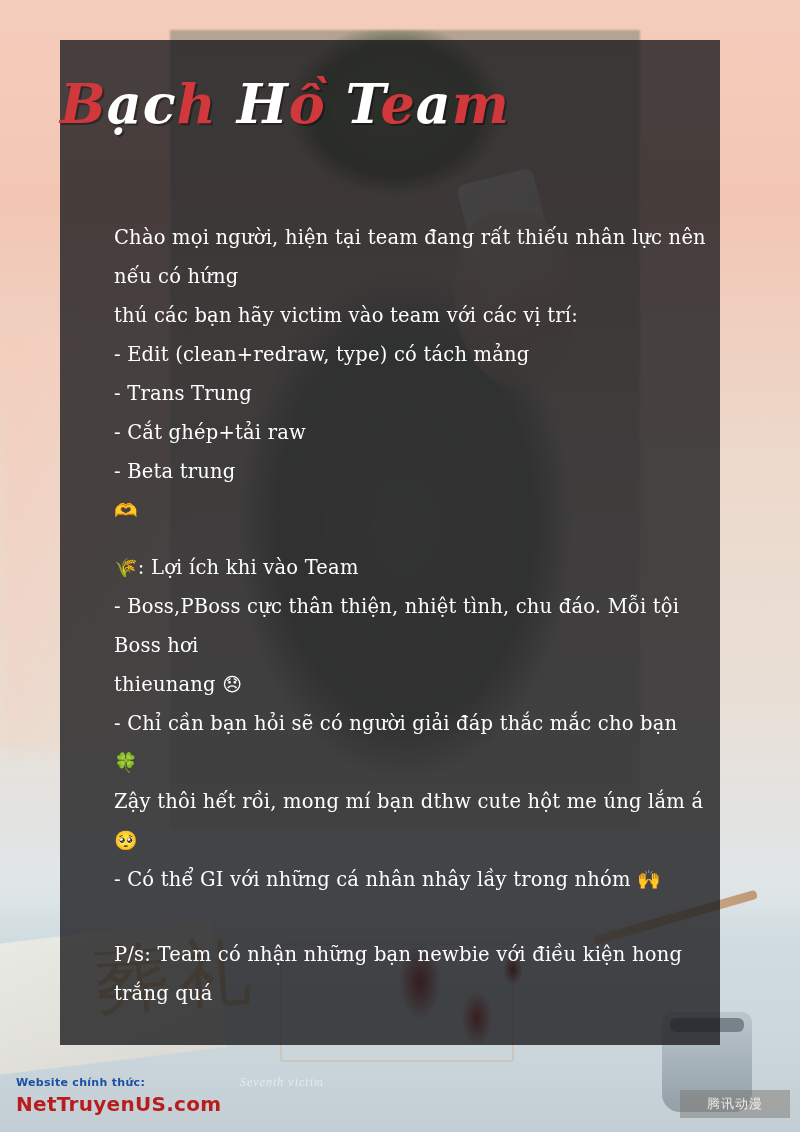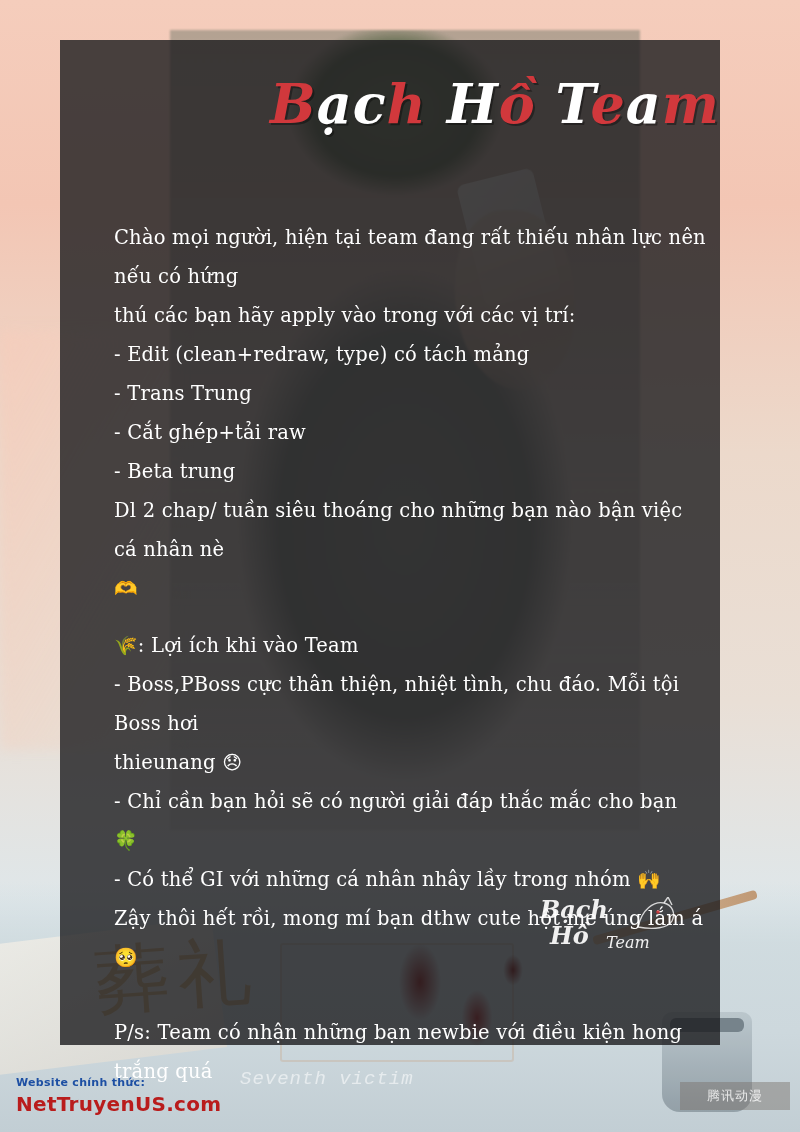--- a/index.html
+++ b/index.html
@@ -129,21 +129,21 @@
     background: rgba(28, 28, 30, 0.80);
     box-sizing: border-box;
     padding: 0;
   }
 
   .title {
     position: absolute;
     left: 0;
     top: 35px;
     width: 100%;
-    text-align: right;
+    text-align: left;
     font-family: "DejaVu Serif", serif;
     font-size: 54px;
     font-weight: bold;
     font-style: italic;
     letter-spacing: 1px;
     line-height: 1.1;
     color: #ffffff;
     text-shadow:
       2px 2px 0 rgba(0,0,0,0.35);
   }
@@ -220,23 +220,23 @@
     letter-spacing: 8px;
     transform: rotate(-4deg);
     white-space: nowrap;
     pointer-events: none;
   }
 
   .seventh-victim {
     position: absolute;
     left: 240px;
     bottom: 42px;
-    font-family: Liberation Mono, monospace;
+    font-family: Liberation Serif, serif;
     font-style: italic;
-    font-size: 19px;
+    font-size: 12px;
     color: rgba(255,255,255,0.55);
     letter-spacing: 1px;
   }
 
   .blood {
     position: absolute;
     left: 390px;
     bottom: 78px;
     width: 150px;
     height: 120px;
@@ -275,21 +275,21 @@
   }
   .site-credit .line2 {
     font-size: 20px;
     color: #b91c1c;
     letter-spacing: 0.3px;
   }
 
   .corner-watermark {
     position: absolute;
     right: 10px;
-    bottom: 22px;
+    bottom: 14px;
     width: 110px;
     height: 28px;
     background: rgba(120,110,105,0.45);
     color: rgba(255,255,255,0.8);
     font-size: 13px;
     font-family: "DejaVu Sans", sans-serif;
     display: flex;
     align-items: center;
     justify-content: center;
     letter-spacing: 1px;
@@ -317,64 +317,53 @@
   <div class="seventh-victim">Seventh victim</div>
 
   <div class="notice">
 
     <div class="title">
       <span class="red">B</span><span>ạ</span><span>c</span><span class="red">h</span><span> </span><span>H</span><span class="red">ồ</span><span> </span><span>T</span><span class="red">e</span><span>a</span><span class="red">m</span>
     </div>
 
     <div class="body-text">
       <p>Chào mọi người, hiện tại team đang rất thiếu nhân lực nên nếu có hứng</p>
-      <p>thú các bạn hãy apply vào trong với các vị trí:</p>
+      <p>thú các bạn hãy victim vào team với các vị trí:</p>
       <p>- Edit (clean+redraw, type) có tách mảng</p>
       <p>- Trans Trung</p>
       <p>- Cắt ghép+tải raw</p>
       <p>- Beta trung</p>
-      <p>Dl 2 chap/ tuần siêu thoáng cho những bạn nào bận việc cá nhân nè</p>
       <p class="emo">🫶</p>
       <div class="spacer"></div>
       <p>
         <span class="emo">🌾</span><span>: Lợi ích khi vào Team</span>
       </p>
       <p>- Boss,PBoss cực thân thiện, nhiệt tình, chu đáo. Mỗi tội Boss hơi</p>
       <p>
         <span>thieunang</span>
         <span class="emo">😞</span>
       </p>
       <p>
         <span>- Chỉ cần bạn hỏi sẽ có người giải đáp thắc mắc cho bạn</span>
         <span class="emo">🍀</span>
       </p>
       <p>
+        <span>Zậy thôi hết rồi, mong mí bạn dthw cute hột me úng lắm á</span>
+        <span class="emo">🥺</span>
+      </p>
+      <p>
         <span>- Có thể GI với những cá nhân nhây lầy trong nhóm</span>
         <span class="emo">🙌</span>
-      </p>
-      <p>
-        <span>Zậy thôi hết rồi, mong mí bạn dthw cute hột me úng lắm á</span>
-        <span class="emo">🥺</span>
       </p>
       <div class="spacer"></div>
       <div class="spacer"></div>
       <p>P/s: Team có nhận những bạn newbie với điều kiện hong trắng quá</p>
 
     </div>
 
-    <div class="team-stamp">
-      <span class="l1">Bạch</span>
-      <span class="l2">Hồ</span>
-      <span class="l3">Team</span>
-      <svg class="mark" viewBox="0 0 44 34">
-        <path d="M4 30 C8 12, 20 4, 30 6 C38 8, 42 16, 38 24 C34 31, 20 33, 4 30 Z" fill="none" stroke="#ffffff" stroke-width="1.4" opacity="0.85"></path>
-        <path d="M30 6 L34 0 L38 8" fill="none" stroke="#ffffff" stroke-width="1.4" opacity="0.85"></path>
-        <circle cx="24" cy="15" r="1.8" fill="#d1383c"></circle>
-      </svg>
-    </div>
   </div>
 
   <div class="site-credit">
     <div class="line1">Website chính thức:</div>
     <div class="line2">NetTruyenUS.com</div>
   </div>
 
   <div class="corner-watermark">腾讯动漫</div>
 
 </div>

